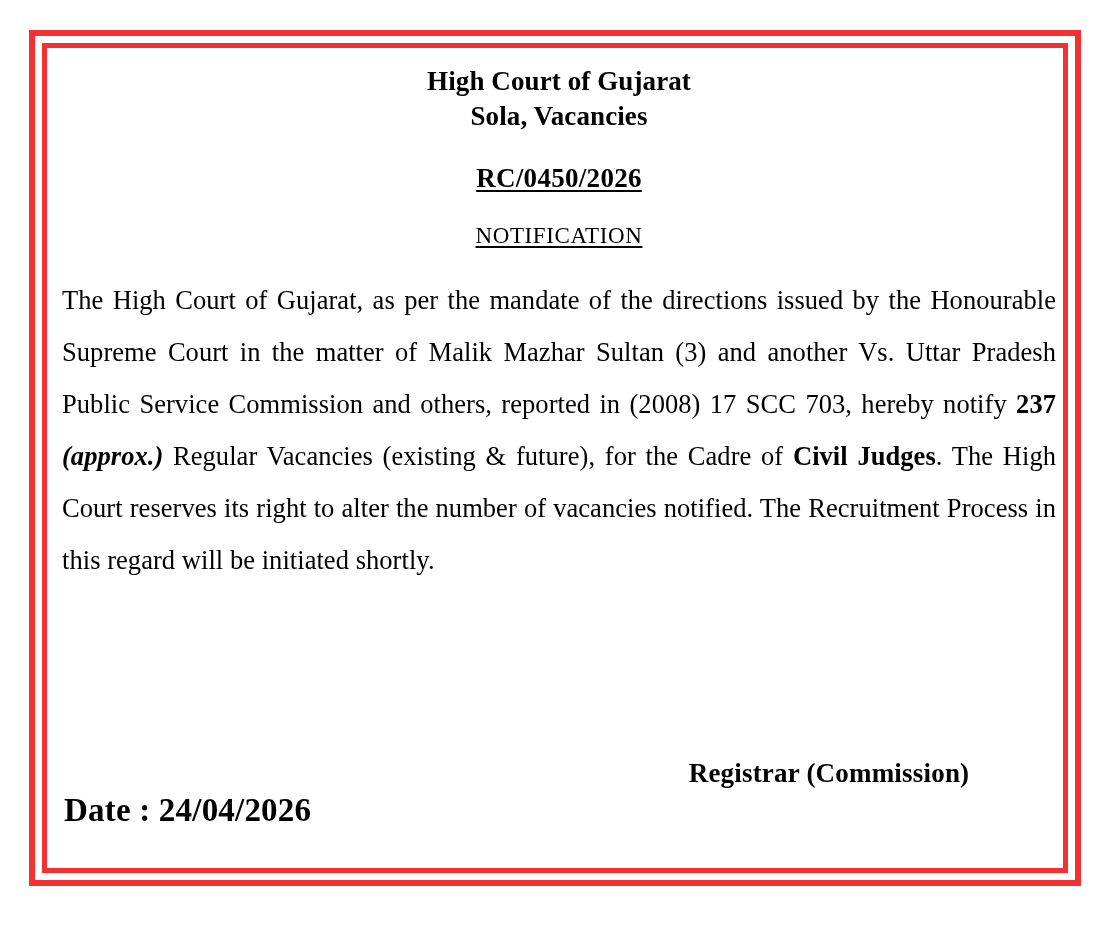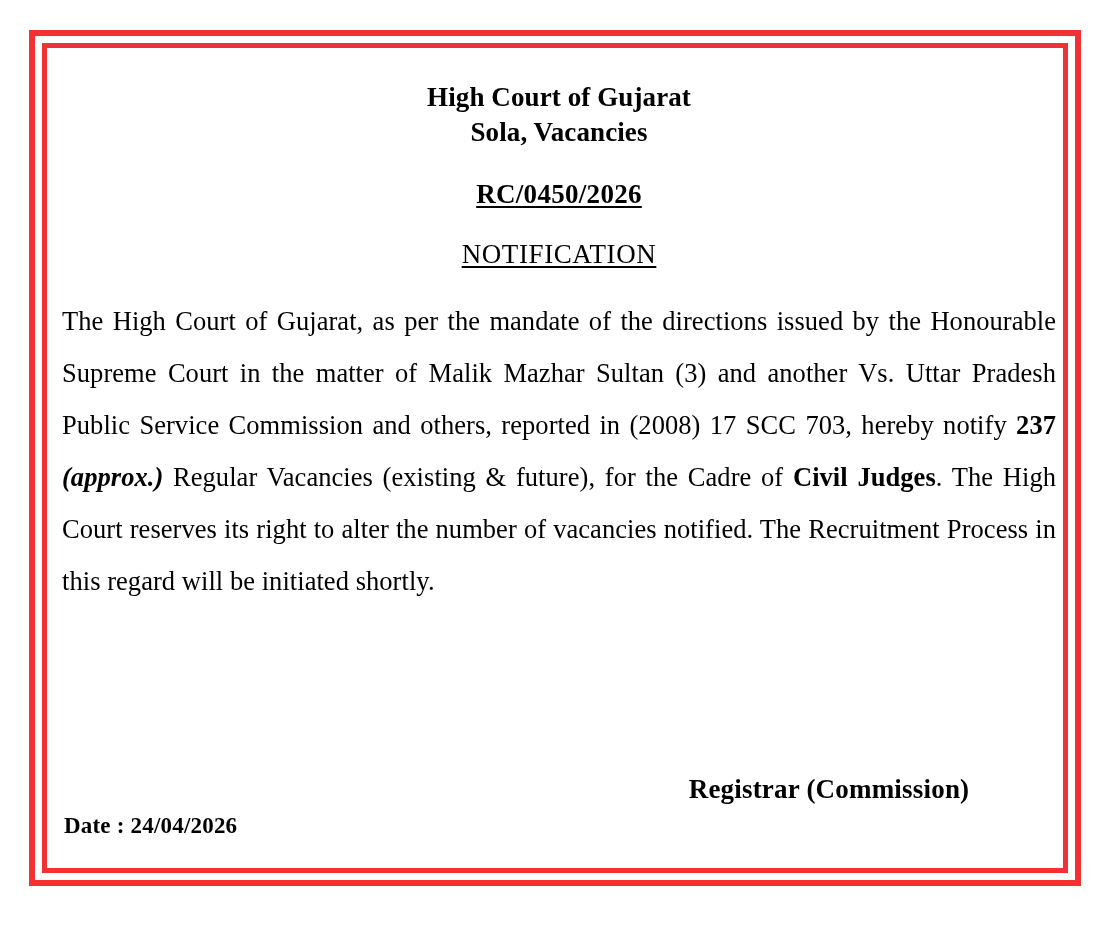--- a/index.html
+++ b/index.html
@@ -43,21 +43,21 @@
     height: 830px;
     border: 5px solid #f23232;
     box-sizing: border-box;
     pointer-events: none;
   }
 
   
   .content {
     position: absolute;
     left: 62px;
-    top: 71px;
+    top: 55px;
     width: 994px;
     height: 806px;
     box-sizing: border-box;
   }
 
   
   .letterhead {
     text-align: center;
     margin-top: 9px;
   }
@@ -79,21 +79,21 @@
     text-underline-offset: 3px;
     letter-spacing: 0.3px;
   }
 
   .notification {
     text-align: center;
     margin-top: 29px;
   }
   .notification-text {
     font-weight: normal;
-    font-size: 27px;
+    font-size: 23px;
     text-decoration: underline;
     text-underline-offset: 3px;
     letter-spacing: 0.6px;
   }
 
   
   .body-para {
     margin-top: 25px;
     font-size: 26.5px;
     line-height: 52px;
@@ -129,21 +129,21 @@
     font-weight: bold;
     font-size: 27px;
     line-height: 36px;
     letter-spacing: 0.2px;
   }
   .date-block {
     position: absolute;
     left: 2px;
     top: 37px;
     font-weight: bold;
-    font-size: 23px;
+    font-size: 33px;
     line-height: 36px;
     letter-spacing: 0.2px;
     white-space: nowrap;
   }
 </style>
 </head>
 <body>
 
 <div class="page">
 

